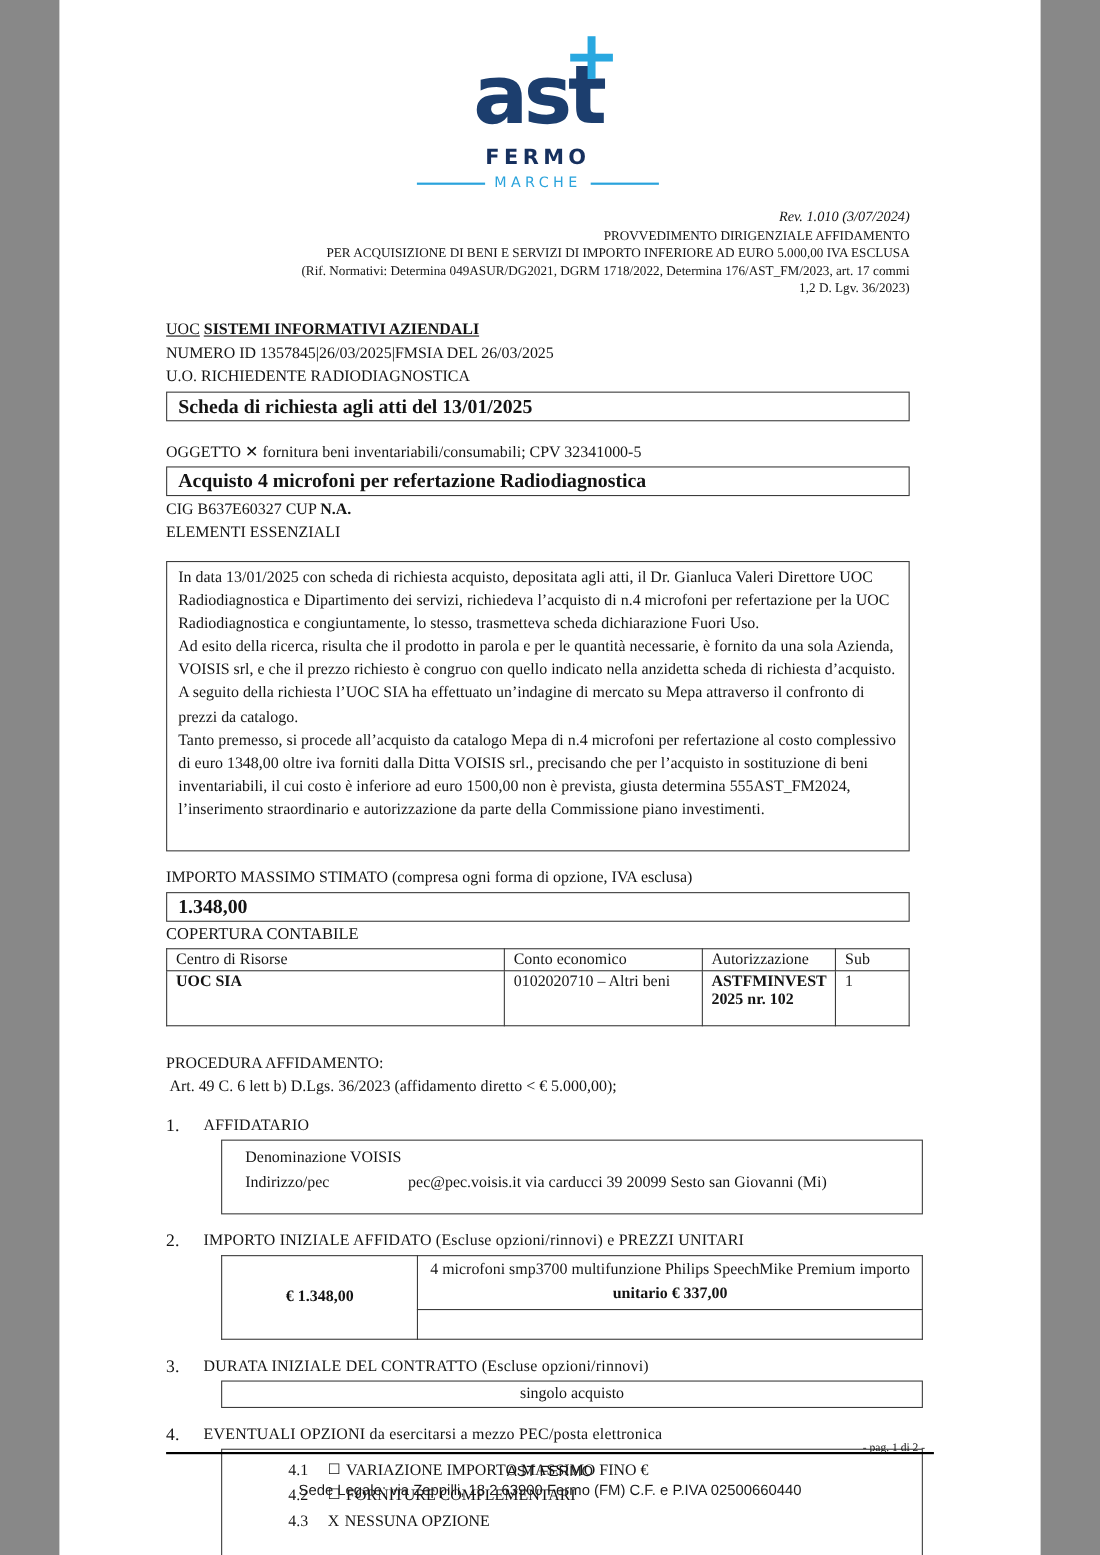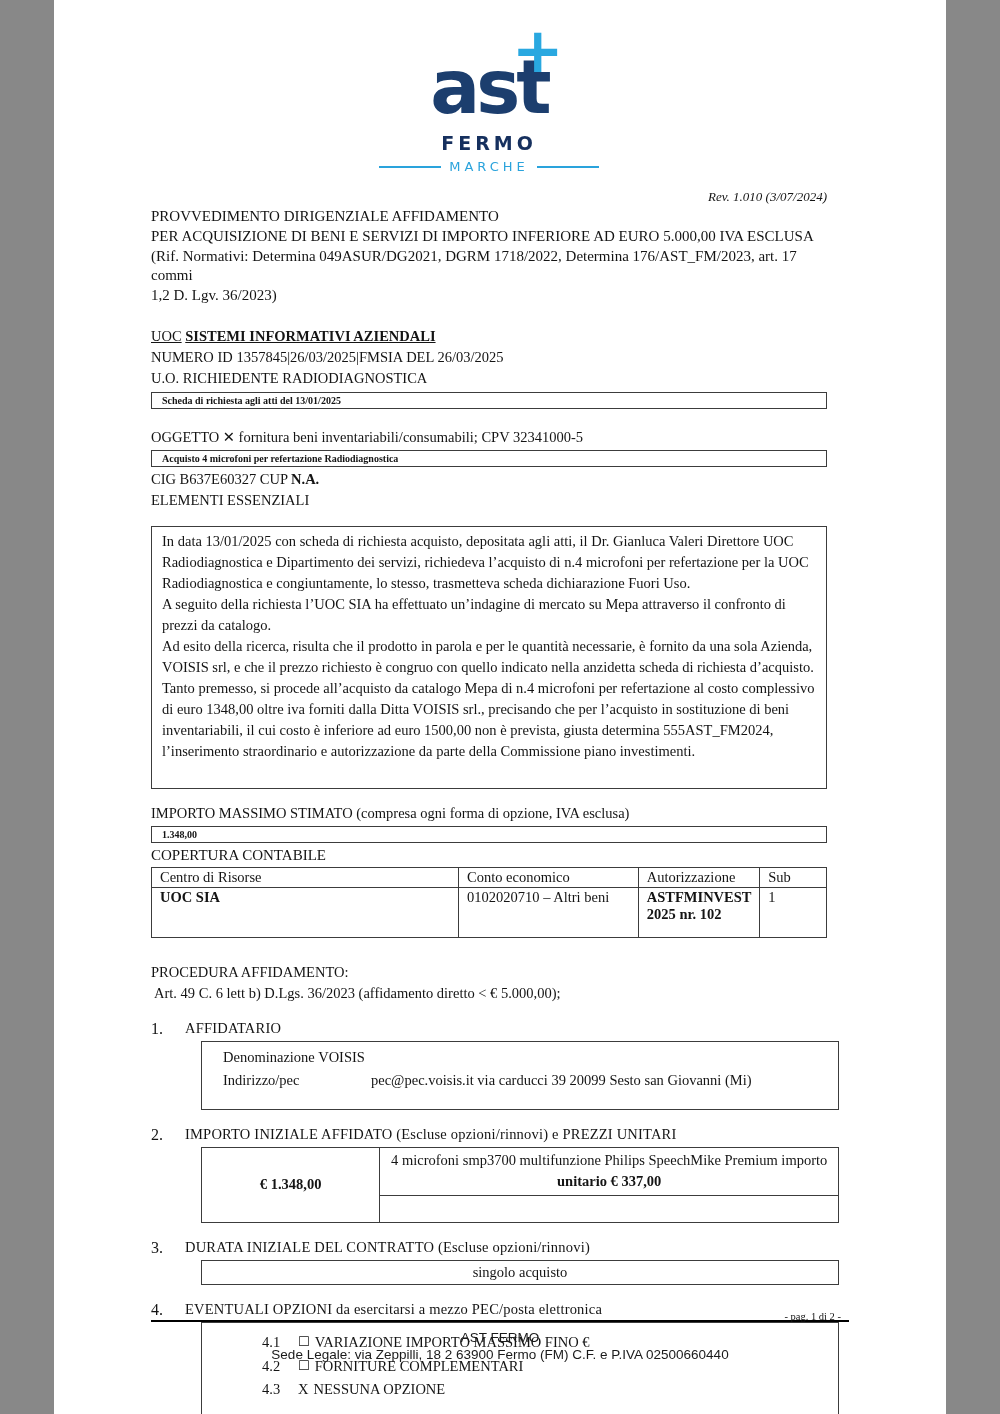--- a/index.html
+++ b/index.html
@@ -34,27 +34,27 @@
   }
   .logo-marche {
     margin-top:7px;
     font-family:"DejaVu Sans","Liberation Sans",sans-serif;
     font-size:13px; letter-spacing:4px; color:#2aa3dc;
     display:flex; align-items:center; justify-content:center; gap:8px;
   }
   .logo-marche .mline { display:inline-block; width:62px; height:2px; background:#2aa3dc; }
   
   .rev { text-align:right; font-style:italic; font-size:13px; margin-top:16px; }
-  .title { text-align:left; font-size:15px; line-height:1.32; margin-top:2px; }
+  .title { text-align:right; font-size:12px; line-height:1.32; margin-top:2px; }
   
   .line { font-size:14.5px; line-height:1.45; }
   .box {
     border:1px solid #3c3c3c;
     padding:2px 10px;
-    font-size:10px;
+    font-size:18px;
   }
   b.hv { font-weight:bold; }
   .sans-mark { font-family:"DejaVu Sans","Liberation Sans",sans-serif; font-weight:bold; }
   
   .uoc-block { margin-top:20px; }
   .uoc-underline { text-decoration:underline; }
   .scheda-box { margin-top:3px; font-weight:bold; }
   
   .oggetto-block { margin-top:18px; }
   .oggetto-box { margin-top:2px; margin-bottom:2px; font-weight:bold; }
@@ -154,22 +154,22 @@
 
   <div class="oggetto-block">
     <div class="line"><span>OGGETTO</span> <span class="sans-mark">✕</span> <span>fornitura beni inventariabili/consumabili; CPV 32341000-5</span></div>
     <div class="box oggetto-box">Acquisto 4 microfoni per refertazione Radiodiagnostica</div>
     <div class="line"><span>CIG B637E60327 CUP</span> <b class="hv">N.A.</b></div>
     <div class="line">ELEMENTI ESSENZIALI</div>
   </div>
 
   <div class="elementi-box">
     <div>In data 13/01/2025 con scheda di richiesta acquisto, depositata agli atti, il Dr. Gianluca Valeri Direttore UOC Radiodiagnostica e Dipartimento dei servizi, richiedeva l’acquisto di n.4 microfoni per refertazione per la UOC Radiodiagnostica e congiuntamente, lo stesso, trasmetteva scheda dichiarazione Fuori Uso.</div>
+    <div>Ad esito della ricerca, risulta che il prodotto in parola e per le quantità necessarie, è fornito da una sola Azienda, VOISIS srl,  e che il prezzo richiesto è congruo con quello indicato nella anzidetta scheda di richiesta d’acquisto.</div>
     <div>A seguito della richiesta l’UOC SIA ha effettuato un’indagine di mercato su Mepa attraverso il confronto di prezzi da catalogo.</div>
-    <div>Ad esito della ricerca, risulta che il prodotto in parola e per le quantità necessarie, è fornito da una sola Azienda, VOISIS srl,  e che il prezzo richiesto è congruo con quello indicato nella anzidetta scheda di richiesta d’acquisto.</div>
     <div>Tanto premesso, si procede all’acquisto da catalogo Mepa di n.4 microfoni per refertazione al costo complessivo di euro 1348,00 oltre iva forniti dalla Ditta VOISIS srl., precisando che per l’acquisto in sostituzione di beni inventariabili, il cui costo è inferiore ad euro 1500,00 non è prevista, giusta determina 555AST_FM2024, l’inserimento straordinario e autorizzazione da parte della Commissione piano investimenti.</div>
   </div>
 
   <div class="line importo-label">IMPORTO MASSIMO STIMATO (compresa ogni forma di opzione, IVA esclusa)</div>
   <div class="box importo-box">1.348,00</div>
 
   <div class="copertura-heading">COPERTURA CONTABILE</div>
   <table class="cop">
     <tbody>
         <tr class="head">

